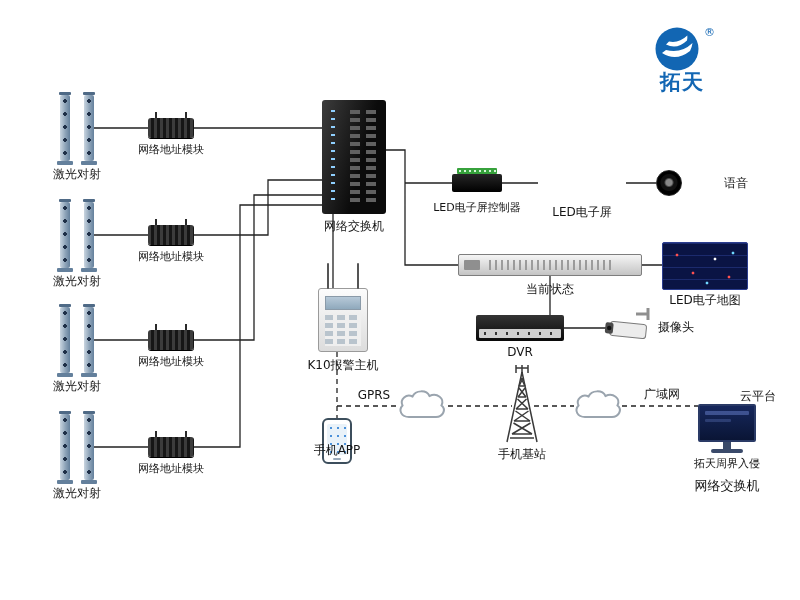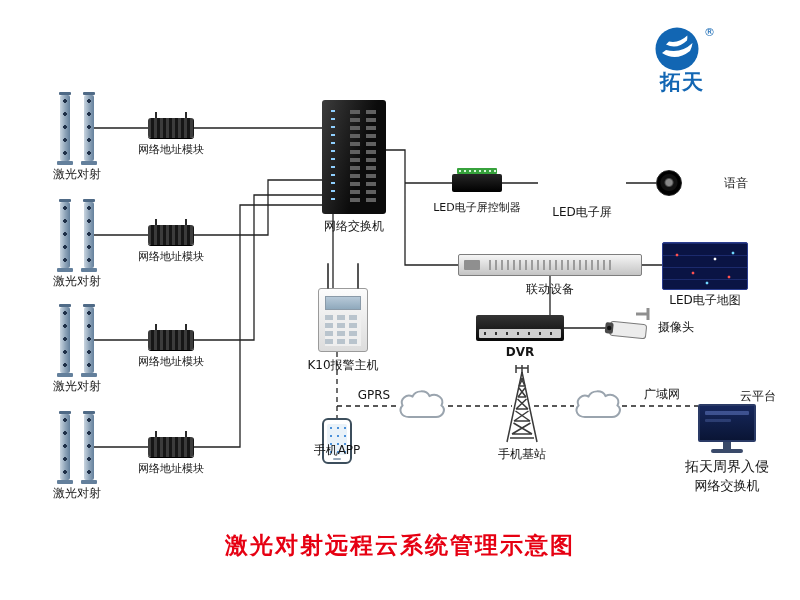--- a/index.html
+++ b/index.html
@@ -4,21 +4,21 @@
 <style>
 *{margin:0;padding:0;box-sizing:border-box}
 html,body{background:#fff}
 body{font-family:"DejaVu Sans","Liberation Sans",sans-serif}
 .canvas{position:relative;width:800px;height:600px;background:#fff;overflow:hidden}
 .wires{position:absolute;left:0;top:0;z-index:1}
 .dev{position:absolute;z-index:2;display:block}
 .lbl{position:absolute;z-index:3;font-size:12px;color:#151515;text-align:center;line-height:1.15;white-space:nowrap}
 .lbl-s{font-size:11px}
 .lbl-left{text-align:left}
-.lbl-b{font-weight:bold}
+.lbl-b{font-weight:normal}
 
 
 .tower{width:10px;height:66px;border-radius:2px;
   background-image:radial-gradient(circle 2px at 5px 6px,#1f3048 96%,transparent),
     linear-gradient(90deg,#c9d5e0,#8da3b8 55%,#64809c);
   background-size:10px 13px,100% 100%;background-repeat:repeat-y,no-repeat}
 .tower::before{content:"";position:absolute;left:-1px;top:-3px;width:12px;height:3px;background:#4f6a86;border-radius:1px}
 .tower::after{content:"";position:absolute;left:-3px;bottom:-4px;width:16px;height:4px;background:#64809c;border-radius:1px}
 
 
@@ -150,21 +150,21 @@
 
   <div class="dev controller" style="left:452px;top:174px"></div>
   <div class="lbl lbl-s" style="left:420px;top:202px;width:114px">LED电子屏控制器</div>
 
   <div class="lbl" style="left:537px;top:206px;width:90px">LED电子屏</div>
 
   <div class="dev speaker" style="left:656px;top:170px"></div>
   <div class="lbl lbl-left" style="left:724px;top:177px">语音</div>
 
   <div class="dev linkage" style="left:458px;top:254px"></div>
-  <div class="lbl" style="left:506px;top:283px;width:88px">联动设备</div>
+  <div class="lbl" style="left:506px;top:283px;width:88px">当前状态</div>
 
   <div class="dev ledmap" style="left:662px;top:242px"></div>
   <div class="lbl" style="left:660px;top:294px;width:90px">LED电子地图</div>
 
   <div class="dev dvr" style="left:476px;top:315px"></div>
   <div class="lbl lbl-b" style="left:494px;top:346px;width:52px">DVR</div>
 
   <svg class="dev" style="left:602px;top:306px" width="54" height="42" viewBox="0 0 54 42">
     <path d="M46 2 V14 M34 8 H46" stroke="#8f8f8f" stroke-width="3" fill="none"></path>
     <g transform="rotate(6 26 25)">
@@ -204,18 +204,17 @@
 
   <svg class="dev" style="left:572px;top:388px" width="54" height="36" viewBox="0 0 54 36">
     <path d="M13 29 C5.5 29 2 22.5 6.5 17.5 C3.5 11 10.5 5.5 16.5 8.5 C19.5 2 30.5 1.5 33.5 8 C41 4.5 49 10.5 45.5 17.5 C50.5 21.5 47 29 40 29 Z" fill="#fff" stroke="#9aa4ae" stroke-width="2"></path>
   </svg>
   <div class="lbl" style="left:634px;top:388px;width:56px">广域网</div>
 
   <div class="lbl" style="left:728px;top:390px;width:60px">云平台</div>
   <div class="dev monitor" style="left:698px;top:404px"></div>
   <div class="dev mon-neck" style="left:723px;top:442px"></div>
   <div class="dev mon-base" style="left:711px;top:449px"></div>
-  <div class="lbl" style="left:668px;top:458px;width:118px;font-size:14px">拓天周界入侵</div>
+  <div class="lbl" style="left:668px;top:458px;width:118px;font-size:11px">拓天周界入侵</div>
   <div class="lbl" style="left:668px;top:479px;width:118px;font-size:13px">网络交换机</div>
 
-  <div class="title">激光对射远程云系统管理示意图</div>
 
 </div>
 
 </body></html>

